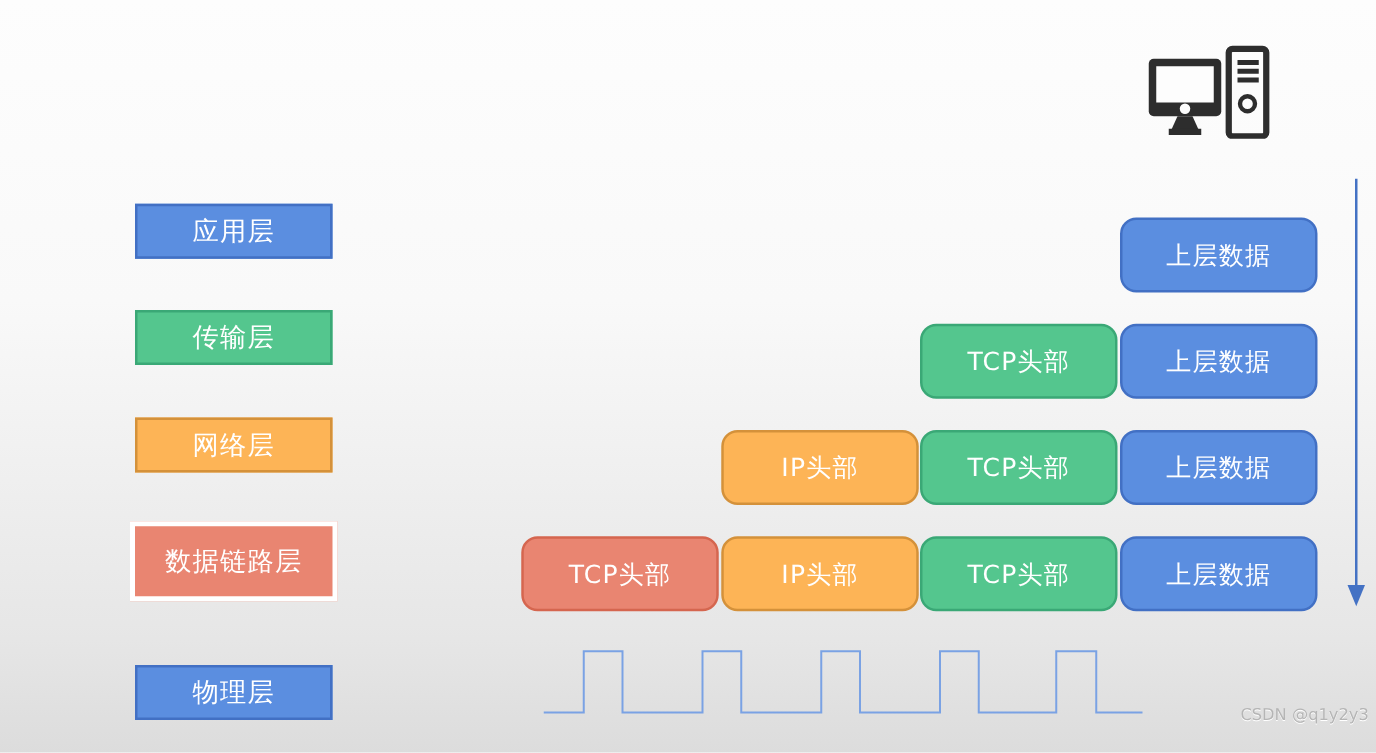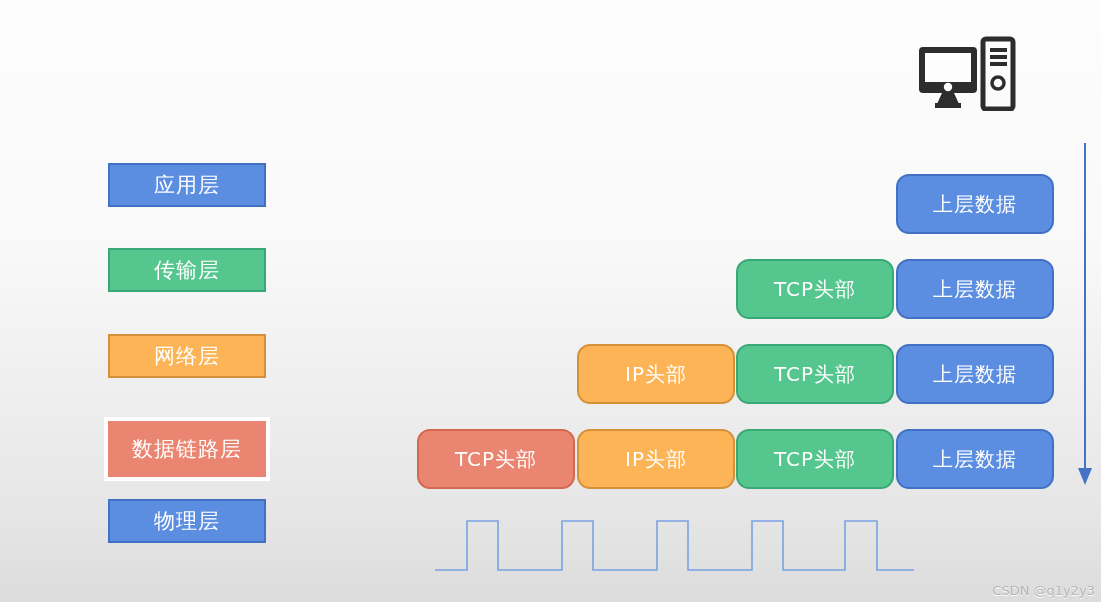--- a/index.html
+++ b/index.html
@@ -30,21 +30,21 @@
   .block{
     position:absolute;
     width:158px;height:60px;
     box-sizing:border-box;
     border-radius:13px;
     display:flex;align-items:center;justify-content:center;
     color:#ffffff;font-size:20px;letter-spacing:1px;margin-top:10px;
   }
   .svg-abs{position:absolute;}
   .watermark{
-    position:absolute;right:6px;bottom:4px;
+    position:absolute;right:6px;bottom:22px;
     font-size:13px;color:#b5b5b5;
     text-shadow:0 1px 0 #ffffff;
   }
 </style>
 </head>
 <body>
 
 <div class="canvas">
 
   <svg class="svg-abs" style="left:905px;top:33px" width="112" height="78" viewBox="0 0 112 78" aria-hidden="true">
@@ -64,21 +64,21 @@
 
   <svg class="svg-abs" style="left:1072px;top:140px" width="26" height="350" viewBox="0 0 26 350" aria-hidden="true">
     <line x1="13" y1="3" x2="13" y2="330" stroke="#4472c4" stroke-width="2"></line>
     <polygon points="6,328 20,328 13,345" fill="#4472c4"></polygon>
   </svg>
 
   <div class="layer-box fill-blue" style="top:163px">应用层</div>
   <div class="layer-box fill-orange" style="top:334px">网络层</div>
   <div class="layer-box fill-green" style="top:248px">传输层</div>
   <div class="layer-box white-frame" style="top:417px">数据链路层</div>
-  <div class="layer-box fill-blue" style="top:499px">物理层</div>
+  <div class="layer-box fill-blue" style="top:532px">物理层</div>
 
   <div class="block fill-blue" style="left:896px;top:164px">上层数据</div>
 
   <div class="block fill-green" style="left:736px;top:249px">TCP头部</div>
   <div class="block fill-blue" style="left:896px;top:249px">上层数据</div>
 
   <div class="block fill-orange" style="left:577px;top:334px">IP头部</div>
   <div class="block fill-green" style="left:736px;top:334px">TCP头部</div>
   <div class="block fill-blue" style="left:896px;top:334px">上层数据</div>
 

